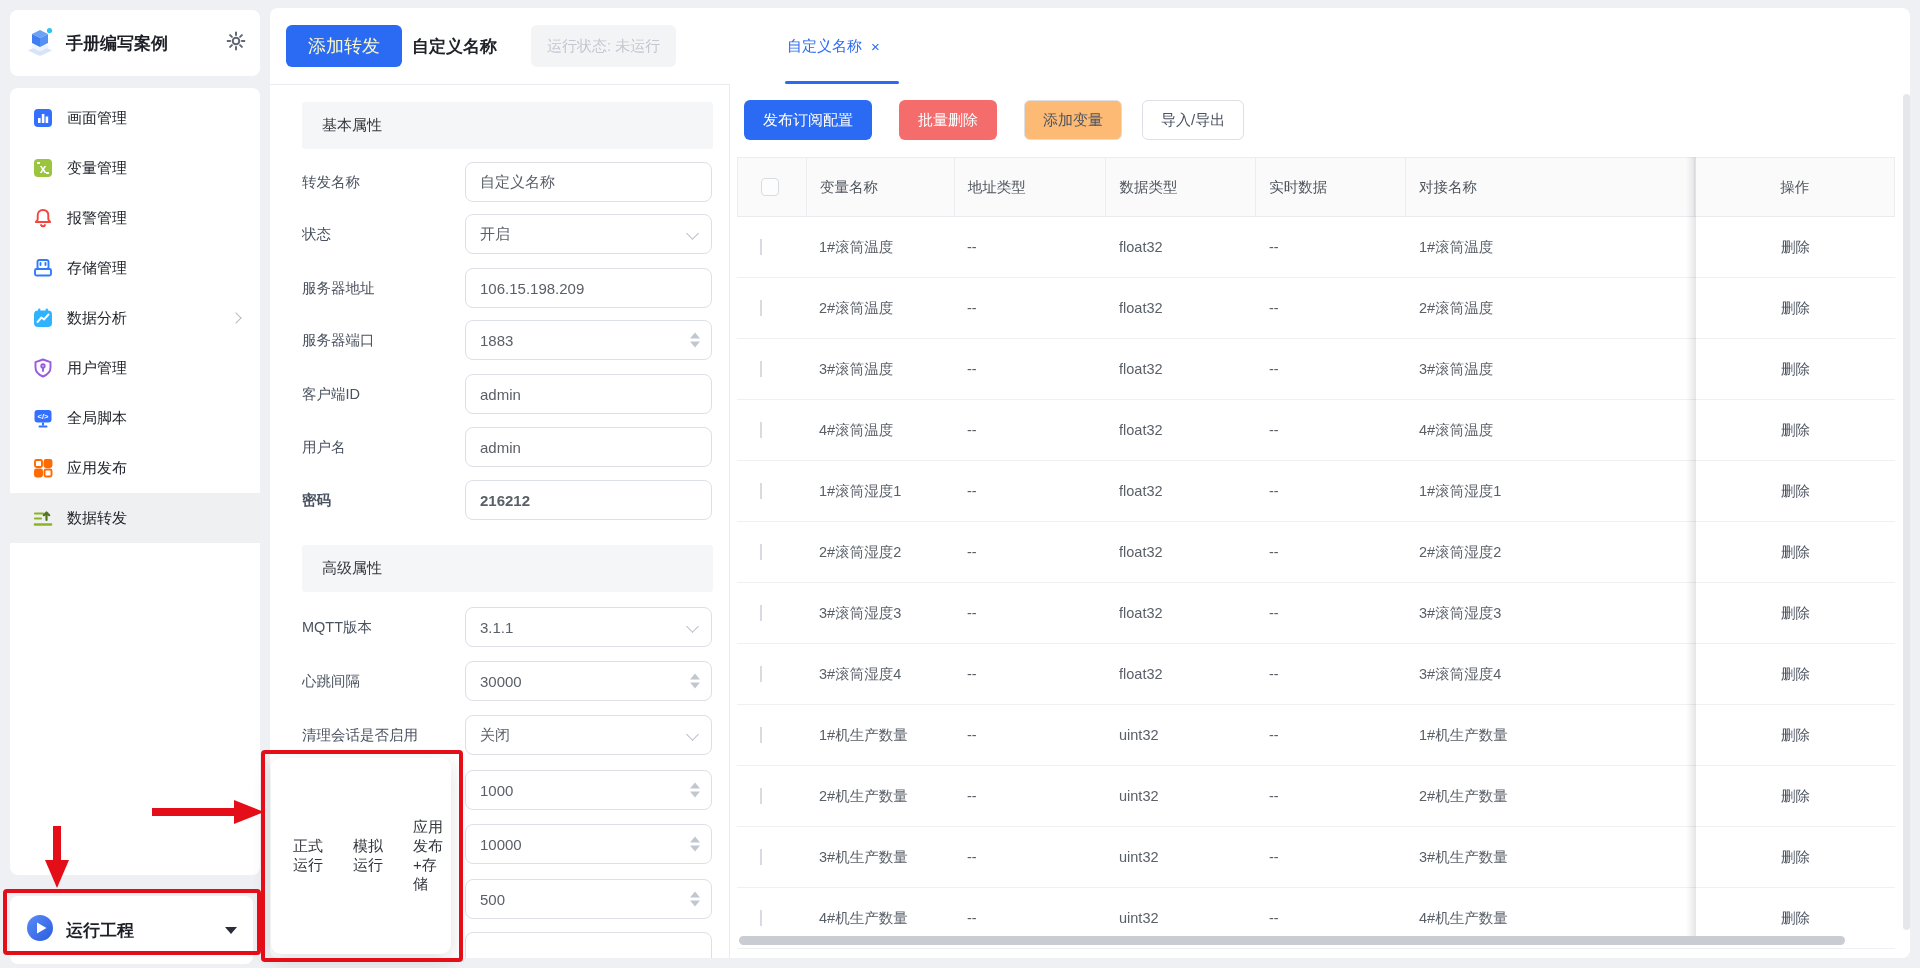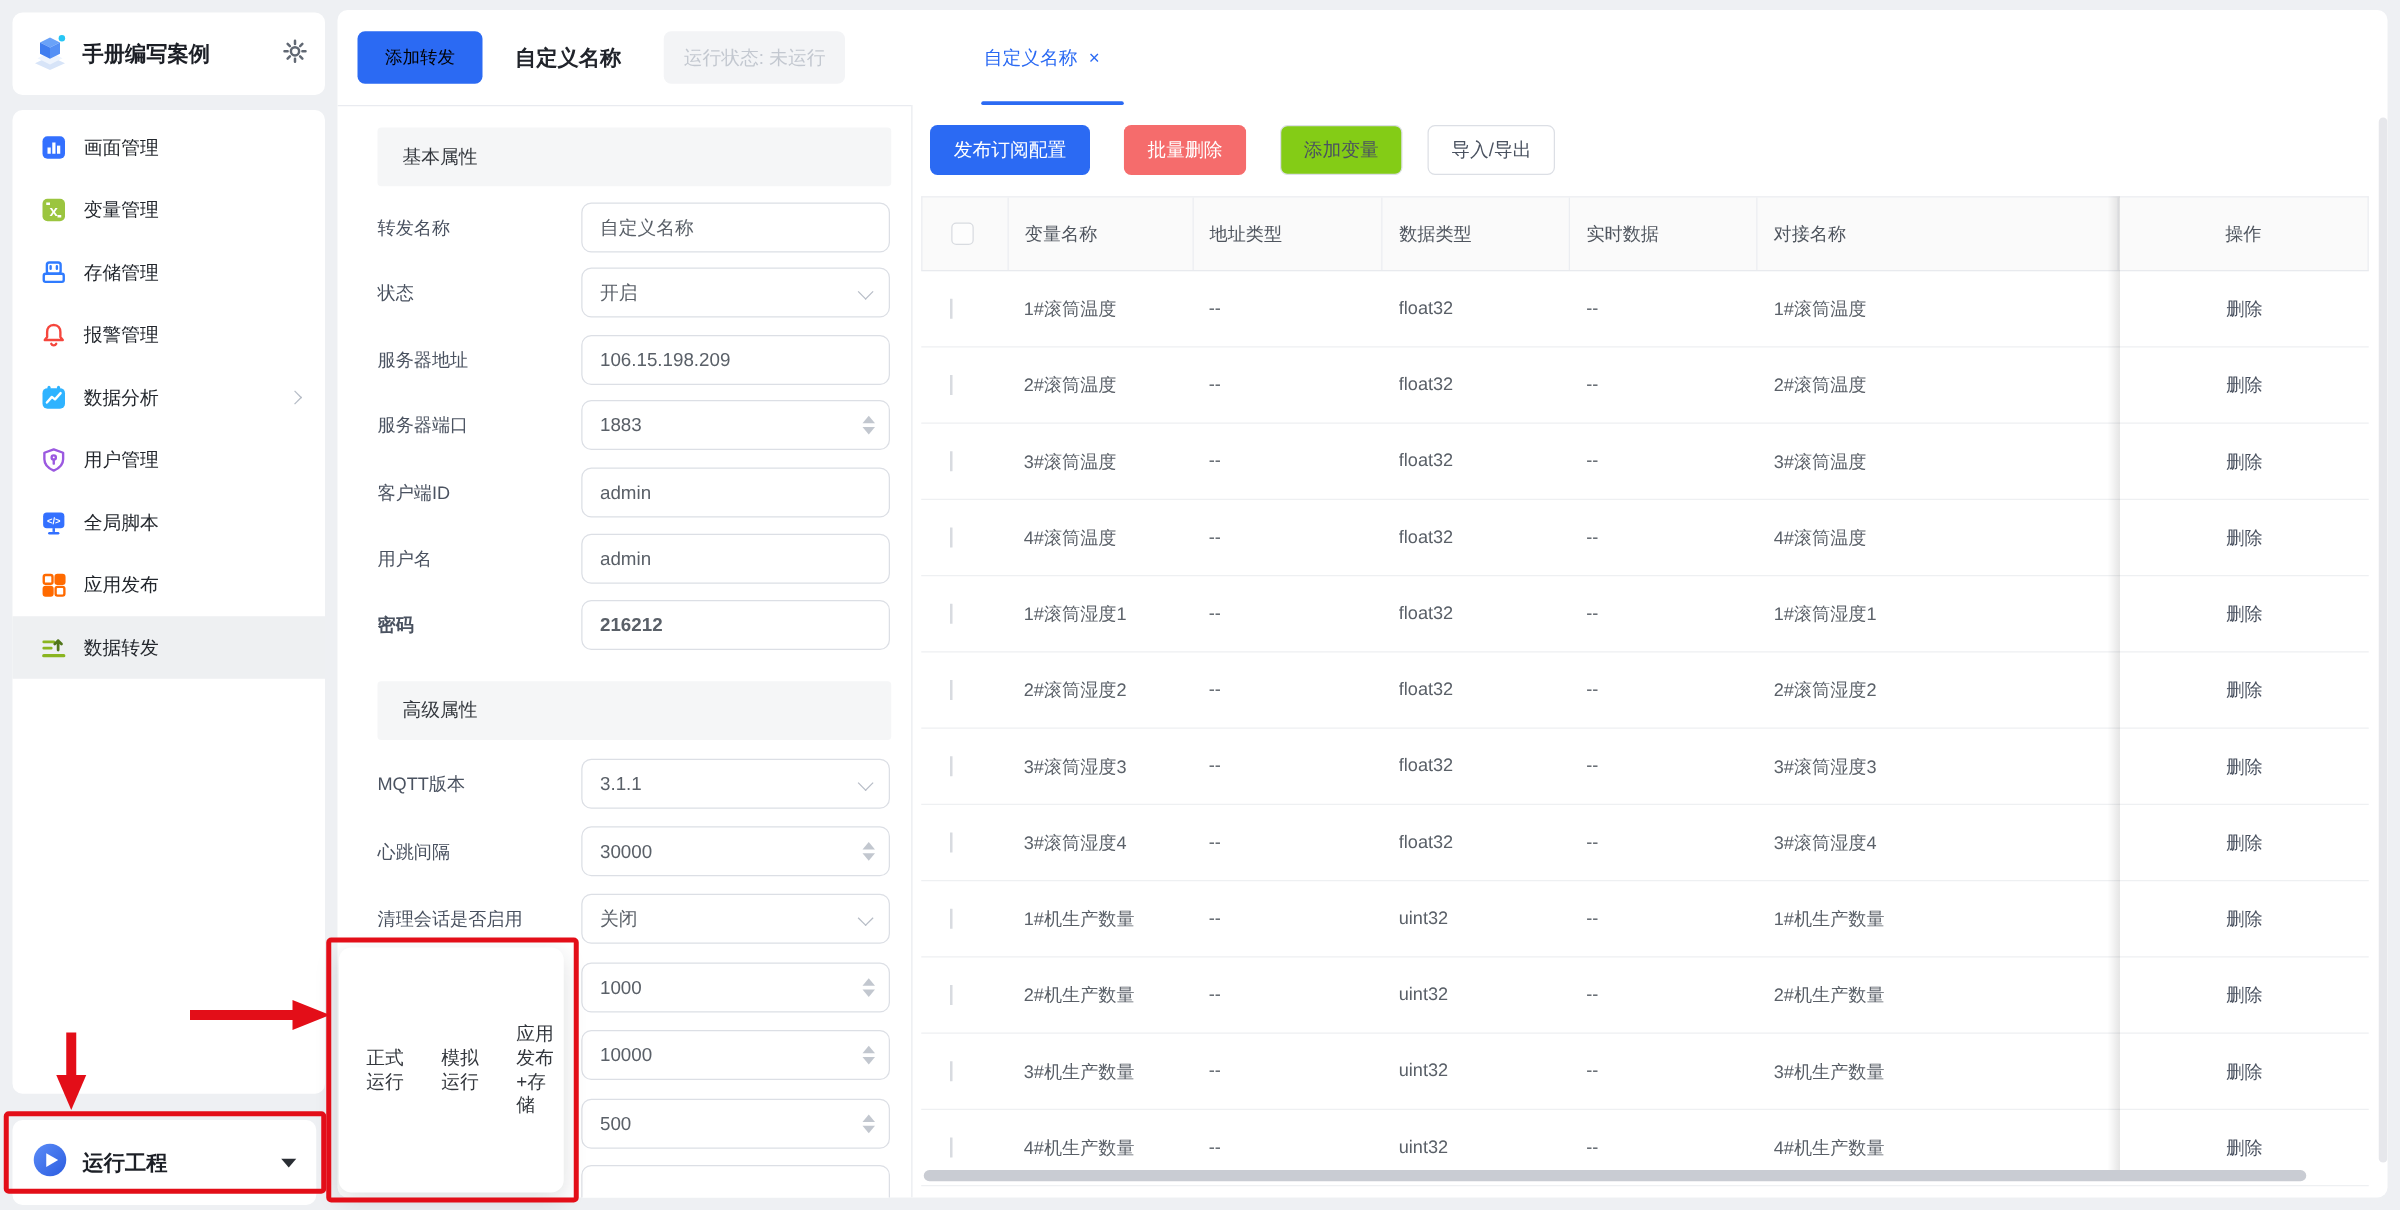--- a/index.html
+++ b/index.html
@@ -15,21 +15,21 @@
   .menu-item .mi-icon{width:22px;height:22px;display:inline-flex;align-items:center;justify-content:center;}
   .menu-item .mi-label{margin-left:13px;font-size:15px;color:#22262c;}
   .chev-right{position:absolute;right:20px;width:7px;height:7px;border-right:1.6px solid #b6bcc6;border-top:1.6px solid #b6bcc6;transform:rotate(45deg);}
   #run-card{left:10px;top:896px;width:243px;height:68px;display:flex;align-items:center;padding:0 16px;box-sizing:border-box;cursor:pointer;}
   #run-card .run-label{font-size:17px;font-weight:bold;color:#1c1f26;margin-left:12px;flex:1;}
   .caret-down{width:0;height:0;border-left:6px solid transparent;border-right:6px solid transparent;border-top:7px solid #2a2e34;}
 
   
   #main{left:270px;top:8px;width:1640px;height:950px;overflow:hidden;}
   #topbar-left{position:absolute;left:0;top:0;width:459px;height:76px;border-bottom:1px solid #e9ebf0;}
-  #btn-add{position:absolute;left:16px;top:17px;height:42px;padding:0 22px;background:#2b6af3;color:#000000;font-size:14px;border:none;border-radius:6px;display:inline-flex;align-items:center;cursor:pointer;font-family:inherit;}
+  #btn-add{position:absolute;left:16px;top:17px;height:42px;padding:0 22px;background:#2b6af3;color:#fef9c3;font-size:18px;border:none;border-radius:6px;display:inline-flex;align-items:center;cursor:pointer;font-family:inherit;}
   #fwd-title{position:absolute;left:142px;top:0;height:76px;display:flex;align-items:center;font-size:17px;font-weight:bold;color:#21242b;}
   #status-badge{position:absolute;left:261px;top:17px;height:42px;padding:0 16px;background:#f3f4f6;border-radius:6px;display:inline-flex;align-items:center;font-size:15px;color:#c3c8d0;}
   #v-divider{position:absolute;left:459px;top:76px;width:1px;height:874px;background:#e9ebf0;}
   #tab{position:absolute;left:517px;top:0;height:76px;display:flex;align-items:center;font-size:15px;color:#2b6af3;cursor:pointer;}
   #tab .tab-close{margin-left:9px;font-size:15px;cursor:pointer;}
   #tab-underline{position:absolute;left:515px;top:73px;width:114px;height:3px;background:#2b6af3;border-radius:2px;}
 
   
   .form-sec-header{position:absolute;left:32px;width:411px;height:47px;background:#f5f6f7;border-radius:3px;display:flex;align-items:center;padding-left:20px;box-sizing:border-box;font-size:15px;color:#33373d;}
   .form-row{position:absolute;left:32px;width:411px;height:40px;}
@@ -38,21 +38,21 @@
   .chev-down{position:absolute;right:14px;top:14px;width:8px;height:8px;border-right:1.6px solid #b6bcc6;border-bottom:1.6px solid #b6bcc6;transform:rotate(45deg);}
   .spin{position:absolute;right:11px;top:50%;transform:translateY(-50%);display:flex;flex-direction:column;gap:3px;cursor:pointer;}
   .spin i{display:block;width:0;height:0;border-left:5px solid transparent;border-right:5px solid transparent;}
   .spin .up{border-bottom:6px solid #c2c7cf;}
   .spin .dn{border-top:6px solid #c2c7cf;}
 
   
   .tb-btn{position:absolute;top:92px;height:40px;padding:0 18px;border-radius:6px;font-size:15px;display:inline-flex;align-items:center;cursor:pointer;border:1px solid transparent;box-sizing:border-box;font-family:inherit;}
   #btn-publish{left:474px;background:#2b6af3;color:#fff;}
   #btn-batch{left:629px;background:#f56c6c;color:#fff;}
-  #btn-addvar{left:754px;background:#84cc16;color:#4a5260;border-color:#dcdfe5;}
+  #btn-addvar{left:754px;background:#fdba74;color:#4a5260;border-color:#dcdfe5;}
   #btn-impexp{left:872px;background:#fff;color:#4a5260;border-color:#dcdfe5;}
 
   
   #tbl{position:absolute;left:467px;top:149px;width:1158px;}
   .t-row{display:flex;height:60px;align-items:center;}
   .t-head{background:#fafafa;border:1px solid #ebedf1;border-bottom:1px solid #e8eaee;box-sizing:border-box;}
   .t-head .t-cell{color:#4f555e;font-weight:500;height:100%;display:flex;align-items:center;border-right:1px solid #ebedf1;box-sizing:border-box;}
   .t-head .t-cell:last-child{border-right:none;}
   .t-body .t-row{border-bottom:1px solid #eef0f2;}
   .t-cell{font-size:14.5px;color:#5a6068;padding-left:13px;box-sizing:border-box;overflow:hidden;white-space:nowrap;}
@@ -114,36 +114,36 @@
             <rect x="2" y="2" width="18" height="18" rx="4" fill="#9bc53f"></rect>
             <text x="11" y="15.5" font-size="12" font-weight="bold" fill="#fff" text-anchor="middle" font-family="sans-serif">x</text>
             <rect x="5" y="5" width="3" height="2" fill="#fff"></rect>
             <rect x="14" y="15" width="3" height="2" fill="#fff"></rect>
           </svg>
         </span>
         <span class="mi-label">变量管理</span>
       </div>
       <div class="menu-item">
         <span class="mi-icon">
+          <svg width="22" height="22" viewBox="0 0 22 22" fill="none" stroke="#f5463d" stroke-width="1.9" stroke-linejoin="round">
+            <path d="M11 3c-3.6 0-5.3 2.6-5.3 5.6v4L3.8 15h14.4l-1.9-2.4v-4C16.3 5.6 14.6 3 11 3z"></path>
+            <path d="M9 18a2.2 2.2 0 0 0 4 0" stroke-linecap="round"></path>
+          </svg>
+        </span>
+        <span class="mi-label">报警管理</span>
+      </div>
+      <div class="menu-item">
+        <span class="mi-icon">
           <svg width="22" height="22" viewBox="0 0 22 22" fill="none" stroke="#2f7bff" stroke-width="1.9">
             <rect x="5.5" y="3" width="11" height="9" rx="2"></rect>
             <rect x="3" y="12" width="16" height="6.5" rx="1.5"></rect>
             <path d="M8.5 6v2 M13.5 6v2" stroke-linecap="round"></path>
           </svg>
         </span>
         <span class="mi-label">存储管理</span>
-      </div>
-      <div class="menu-item">
-        <span class="mi-icon">
-          <svg width="22" height="22" viewBox="0 0 22 22" fill="none" stroke="#f5463d" stroke-width="1.9" stroke-linejoin="round">
-            <path d="M11 3c-3.6 0-5.3 2.6-5.3 5.6v4L3.8 15h14.4l-1.9-2.4v-4C16.3 5.6 14.6 3 11 3z"></path>
-            <path d="M9 18a2.2 2.2 0 0 0 4 0" stroke-linecap="round"></path>
-          </svg>
-        </span>
-        <span class="mi-label">报警管理</span>
       </div>
       <div class="menu-item">
         <span class="mi-icon">
           <svg width="22" height="22" viewBox="0 0 22 22">
             <rect x="2" y="3.5" width="18" height="16.5" rx="4" fill="#2fb3ff"></rect>
             <rect x="6" y="1.5" width="2.4" height="4.5" rx="1.2" fill="#2fb3ff"></rect>
             <rect x="13.6" y="1.5" width="2.4" height="4.5" rx="1.2" fill="#2fb3ff"></rect>
             <polyline points="5.5,15 9.5,10.5 12,12.5 16.5,7.5" fill="none" stroke="#fff" stroke-width="1.9" stroke-linecap="round" stroke-linejoin="round"></polyline>
           </svg>
         </span>

